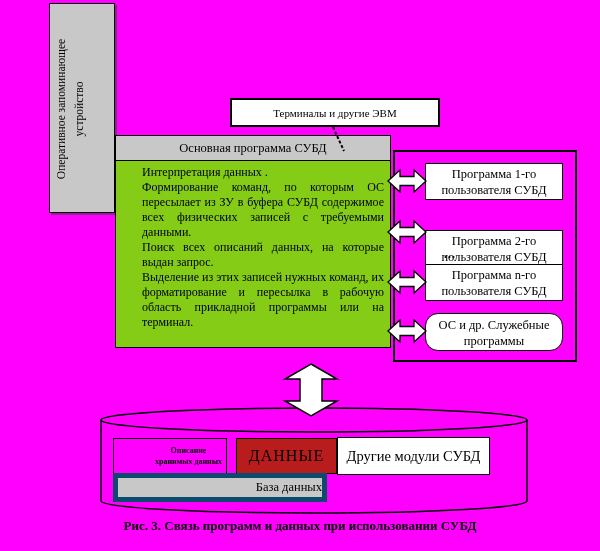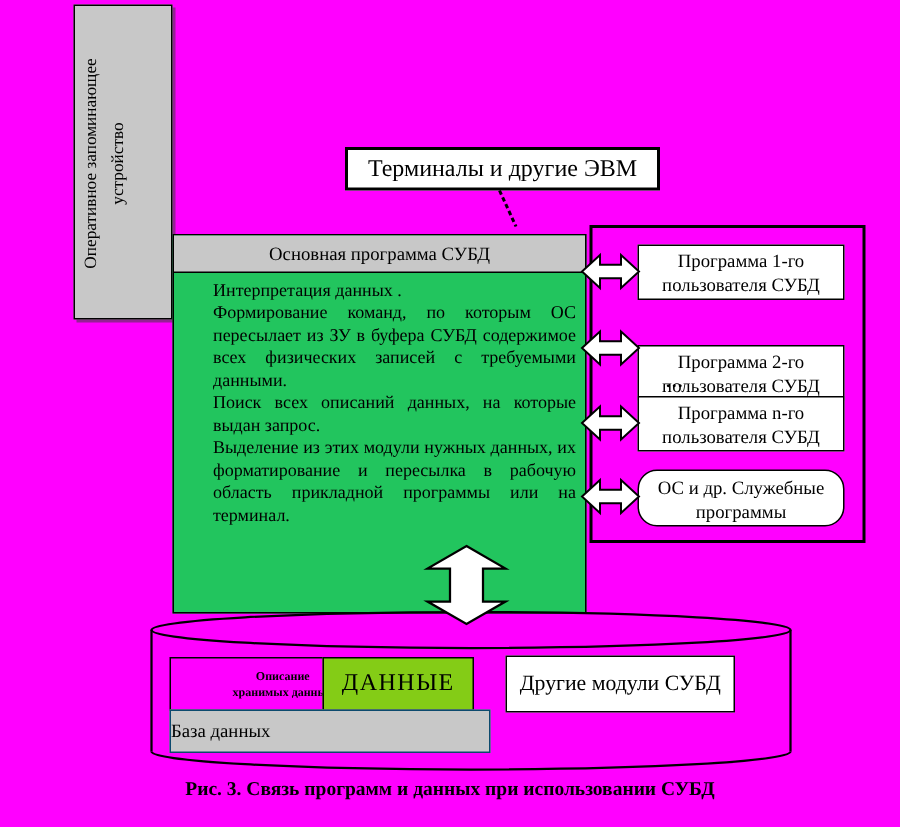--- a/index.html
+++ b/index.html
@@ -8,38 +8,38 @@
     background:#FF00FF;
     font-family:"Liberation Serif","DejaVu Serif",serif;
     color:#000;
   }
   .abs{position:absolute;box-sizing:border-box;}
   .box{background:#fff;border:2px solid #000;}
   
   .ozu{left:49px;top:3px;width:66px;height:210px;background:#C8C8C8;border:1px solid #000;box-shadow:2px 2px 0 rgba(60,60,60,.55);}
   .ozu-inner{position:absolute;width:170px;height:60px;left:-52px;top:75px;transform:rotate(-90deg);text-align:center;font-size:11.5px;line-height:1.55;}
   
-  .terminals{left:230px;top:98px;width:210px;height:29px;display:flex;align-items:center;justify-content:center;font-size:16px;}
+  .terminals{left:230px;top:98px;width:210px;height:29px;display:flex;align-items:center;justify-content:center;font-size:11px;}
   
-  .main-box{left:115px;top:156px;width:276px;height:253px;background:#22c55e;border:1.5px solid #000;}
+  .main-box{left:115px;top:135px;width:276px;height:213px;background:#84cc16;border:1.5px solid #000;}
   .main-header{height:24px;background:#C8C8C8;border-bottom:1.5px solid #000;display:flex;align-items:center;justify-content:center;font-size:12.5px;}
   .main-text{padding:4px 6px 0 26px;font-size:12px;line-height:15px;text-align:justify;}
   .main-text p{margin:0;}
   
   .right-container{left:393px;top:150px;width:184px;height:212px;border:2px solid #000;background:transparent;}
   .prog{left:425px;width:138px;height:37px;background:#fff;border:1.5px solid #000;display:flex;align-items:flex-end;justify-content:center;text-align:center;font-size:12.5px;line-height:16px;padding:1px 4px;}
   .prog-1{top:163px;}
   .prog-2{top:230px;}
   .prog-3{top:264px;}
   .prog-4{top:313px;height:38px;border-radius:13px;}
   .dots{left:444px;top:249px;font-weight:bold;font-size:12px;letter-spacing:1px;line-height:10px;}
   
   .desc-box{left:113px;top:438px;width:114px;height:36px;background:#FF00FF;border:1px solid #000;display:flex;align-items:center;justify-content:center;text-align:center;font-size:8px;font-weight:bold;line-height:11px;padding-left:37px;}
-  .data-box{left:215px;top:438px;width:101px;height:36px;background:#84cc16;border:1px solid #000;display:flex;align-items:center;justify-content:center;font-size:16px;letter-spacing:1px;}
-  .base-bar{left:113px;top:473px;width:214px;height:29px;background:#C8C8C8;border:1px solid #0c4a6e;display:flex;align-items:center;justify-content:flex-start;font-size:12.5px;}
+  .data-box{left:236px;top:438px;width:101px;height:36px;background:#b91c1c;border:1px solid #000;display:flex;align-items:center;justify-content:center;font-size:16px;letter-spacing:1px;}
+  .base-bar{left:113px;top:473px;width:214px;height:29px;background:#C8C8C8;border:5px solid #0c4a6e;display:flex;align-items:center;justify-content:flex-end;font-size:12.5px;}
   .other-box{left:337px;top:437px;width:153px;height:38px;background:#fff;border:1.5px solid #000;display:flex;align-items:center;justify-content:center;text-align:center;font-size:14.5px;line-height:19px;}
   
   .caption{left:0;top:518px;width:600px;text-align:center;font-size:13px;font-weight:bold;}
   
   .overlay{position:absolute;left:0;top:0;width:600px;height:551px;pointer-events:none;z-index:10;}
 </style>
 </head>
 <body>
 
 <div class="abs ozu">
@@ -51,21 +51,21 @@
 </div>
 
 <div class="abs main-box">
   <div class="main-header">
     <span>Основная программа СУБД</span>
   </div>
   <div class="main-text">
     <p>Интерпретация данных .</p>
     <p>Формирование команд, по которым ОС пересылает из ЗУ в буфера СУБД содержимое всех физических записей с требуемыми данными.</p>
     <p>Поиск всех описаний данных, на которые выдан запрос.</p>
-    <p>Выделение из этих модули нужных данных, их форматирование и пересылка в рабочую область прикладной программы или на терминал.</p>
+    <p>Выделение из этих записей нужных команд, их форматирование и пересылка в рабочую область прикладной программы или на терминал.</p>
   </div>
 </div>
 
 <div class="abs right-container"></div>
 <div class="abs prog prog-1">
   <span>Программа 1-го пользователя СУБД</span>
 </div>
 <div class="abs prog prog-2">
   <span>Программа 2-го пользователя СУБД</span>
 </div>

